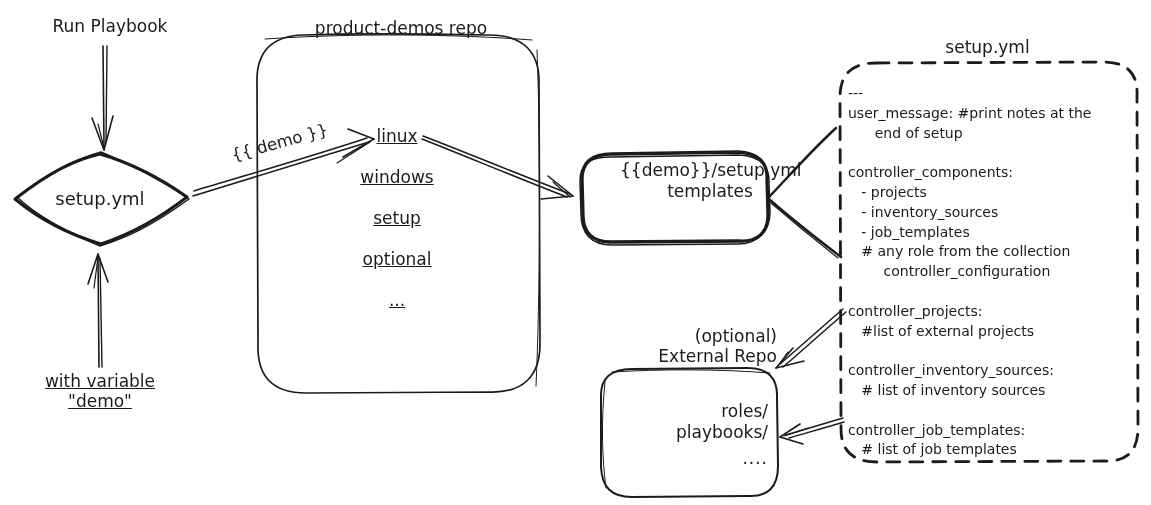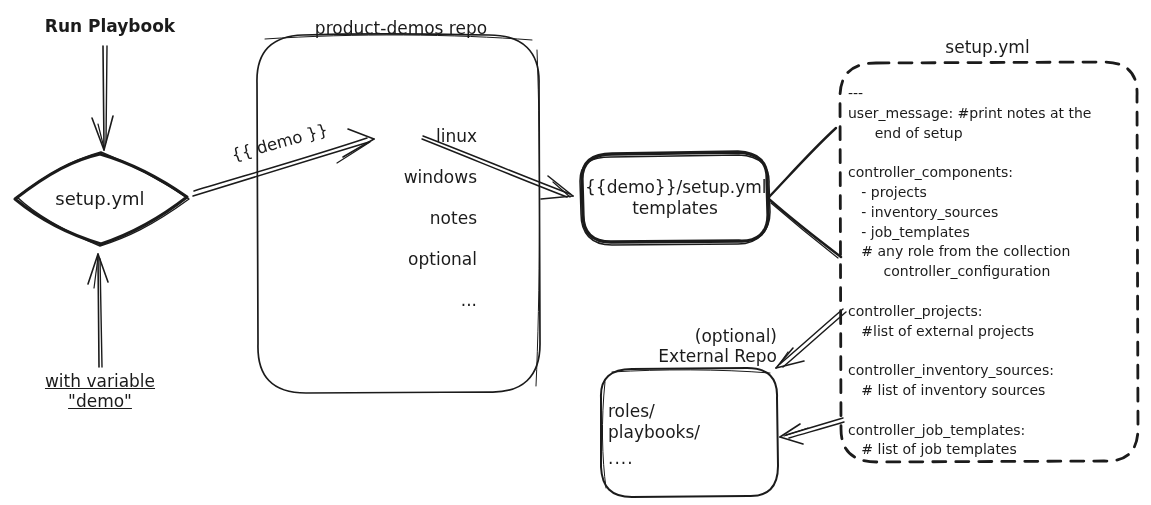--- a/index.html
+++ b/index.html
@@ -8,35 +8,35 @@
     width:1151px; height:505px;
     background:#ffffff;
     font-family:"DejaVu Sans", sans-serif;
     color:#1b1b1b;
     overflow:hidden;
   }
   svg.layer { position:absolute; left:0; top:0; width:1151px; height:505px; }
   svg.layer path { fill:none; stroke:#1b1b1b; stroke-linecap:round; stroke-linejoin:round; }
   .txt { position:absolute; color:#1b1b1b; white-space:pre; }
   .center { text-align:center; }
-  .run-playbook   { left:40px;  top:16px;  width:140px; font-size:17px;font-weight:bold; }
+  .run-playbook   { left:40px;  top:16px;  width:140px; font-size:17px; }
   .diamond-label  { left:30px;  top:188px; width:140px; font-size:18px; }
   .with-variable  { left:25px;  top:371px; width:150px; font-size:17px; line-height:20px;text-decoration:underline; }
   .repo-title     { left:301px; top:8px;   width:200px; font-size:17px;margin-top:10px; }
   .repo-items     { left:317px; top:126px; width:160px; font-size:17px;
-                    display:flex; flex-direction:column; gap:21px; text-align:right; }
+                    display:flex; flex-direction:column; gap:21px; text-align:center;text-decoration:underline; }
   .demo-label     { left:222px; top:133px; width:115px; font-size:16.5px;
                     transform:rotate(-15.5deg); text-align:center; }
-  .variables-text { left:585px; top:177px; width:180px; font-size:17px; line-height:21px; }
+  .variables-text { left:585px; top:160px; width:180px; font-size:17px; line-height:21px;padding-left:35px; }
   .setupyml-title { left:920px; top:37px;  width:135px; font-size:17px; }
   .yaml-block     { left:848px; top:85px;  width:288px; font-size:14px; }
   .yaml-block > div { height:19.8px; white-space:pre; }
   .ext-title      { left:602px; top:326px; width:175px; font-size:17px; line-height:20px;text-align:right; }
   .ext-items      { left:608px; top:401px; width:160px; font-size:17px; line-height:21px; }
-  .ext-items > div { white-space:pre; }
+  .ext-items > div { white-space:pre;text-align:right; }
   .ext-items > div:last-child { margin-top:5px; letter-spacing:1px; }
 </style>
 </head>
 <body>
 
 <div class="canvas">
 
   <svg class="layer" viewBox="0 0 1151 505">
 
     <g>
@@ -120,21 +120,21 @@
     </g>
   </svg>
 
   <div class="txt run-playbook center">Run Playbook</div>
   <div class="txt diamond-label center">setup.yml</div>
   <div class="txt with-variable center"><div>with variable</div><div>"demo"</div></div>
 
   <div class="txt demo-label">{{ demo }}</div>
 
   <div class="txt repo-title center">product-demos repo</div>
-  <div class="txt repo-items"><div>linux</div><div>windows</div><div>notes</div><div>optional</div><div>...</div></div>
+  <div class="txt repo-items"><div>linux</div><div>windows</div><div>setup</div><div>optional</div><div>...</div></div>
 
   <div class="txt variables-text center"><div>{{demo}}/setup.yml</div><div>templates</div></div>
 
   <div class="txt setupyml-title center">setup.yml</div>
   <div class="txt yaml-block"><div>---</div><div>user_message: #print notes at the</div><div>      end of setup</div><div></div><div>controller_components:</div><div>   - projects</div><div>   - inventory_sources</div><div>   - job_templates</div><div>   # any role from the collection</div><div>        controller_configuration</div><div></div><div>controller_projects:</div><div>   #list of external projects</div><div></div><div>controller_inventory_sources:</div><div>   # list of inventory sources</div><div></div><div>controller_job_templates:</div><div>   # list of job templates</div></div>
 
   <div class="txt ext-title center"><div>(optional)</div><div>External Repo</div></div>
   <div class="txt ext-items"><div>roles/</div><div>playbooks/</div><div>....</div></div>
 
 </div>

